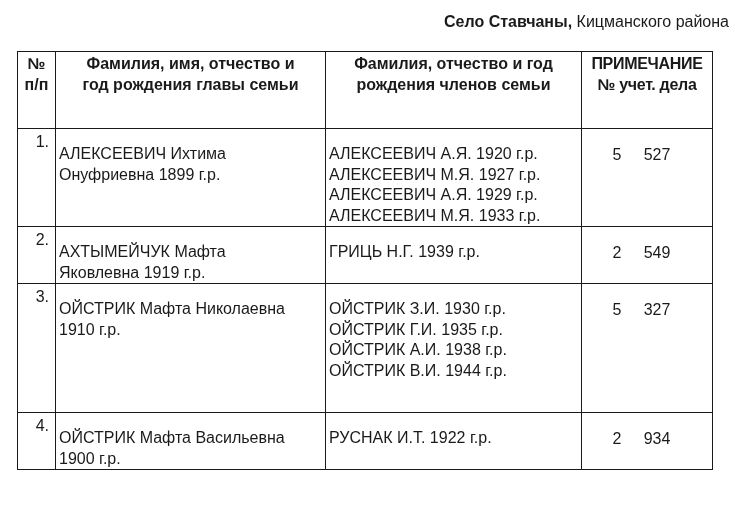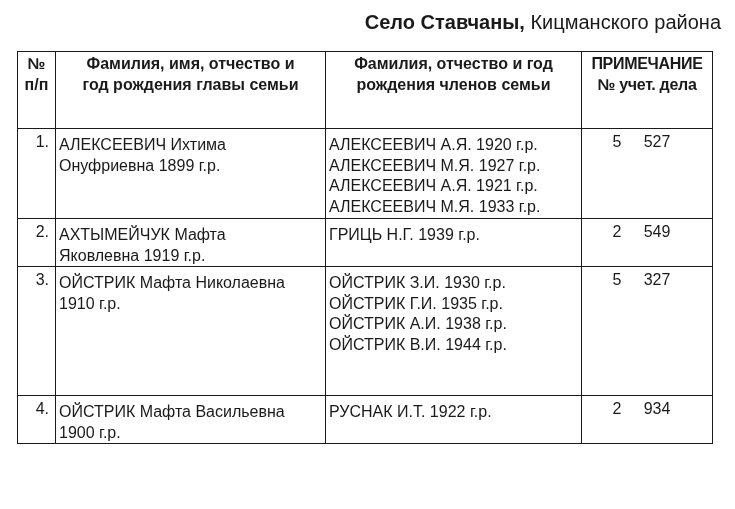--- a/index.html
+++ b/index.html
@@ -1,26 +1,26 @@
 <!DOCTYPE html>
 <html><head>
 <meta charset="utf-8">
 <style>
   html, body { margin:0; padding:0; background:#ffffff; }
   body { width:735px; height:509px; position:relative; overflow:hidden;
          font-family:"Liberation Sans", sans-serif; color:#1a1a1a; }
-  .heading { position:absolute; top:12px; right:14px; font-size:20px; line-height:20px; white-space:nowrap; }
+  .heading { position:absolute; top:12px; right:6px; font-size:16px; line-height:20px; white-space:nowrap; }
   .heading b { font-weight:bold; }
   table { position:absolute; left:17px; top:51px; border-collapse:collapse; table-layout:fixed; width:695px; }
   td, th { border:1.5px solid #1a1a1a; vertical-align:top; font-size:16px; line-height:20.5px; padding:0; }
   th { font-weight:bold; text-align:center; height:74px; padding-top:2px; }
   col.c0 { width:38px; } col.c1 { width:270px; } col.c2 { width:256px; } col.c3 { width:131px; }
   .num { text-align:right; padding-right:6px; padding-top:3px; }
-  .txt { padding-left:3px; padding-top:6px; }
-  .note { text-align:center; padding-top:3px; }
+  .txt { padding-left:3px; padding-top:15px; }
+  .note { text-align:center; padding-top:16px; }
   .note span.q { display:inline-block; width:20px; text-align:center; }
   .note span.d { display:inline-block; width:60px; text-align:center; }
   .th-note { white-space:nowrap; letter-spacing:-0.3px; }
   .line { display:block; white-space:nowrap; }
   .total { font-weight:bold; text-align:center; padding-top:13px; }
 </style>
 </head>
 <body>
 
 <div class="heading">
@@ -56,21 +56,21 @@
 
   <tr style="height:90px">
     <td class="num">1.</td>
     <td class="txt">
       <span class="line">АЛЕКСЕЕВИЧ Ихтима</span>
       <span class="line">Онуфриевна 1899 г.р.</span>
     </td>
     <td class="txt">
       <span class="line">АЛЕКСЕЕВИЧ А.Я. 1920 г.р.</span>
       <span class="line">АЛЕКСЕЕВИЧ М.Я. 1927 г.р.</span>
-      <span class="line">АЛЕКСЕЕВИЧ А.Я. 1921 г.р.</span>
+      <span class="line">АЛЕКСЕЕВИЧ А.Я. 1929 г.р.</span>
       <span class="line">АЛЕКСЕЕВИЧ М.Я. 1933 г.р.</span>
     </td>
     <td class="note">
       <span class="q">5</span><span class="d">527</span>
     </td>
   </tr>
 
   <tr style="height:48px">
     <td class="num">2.</td>
     <td class="txt">

